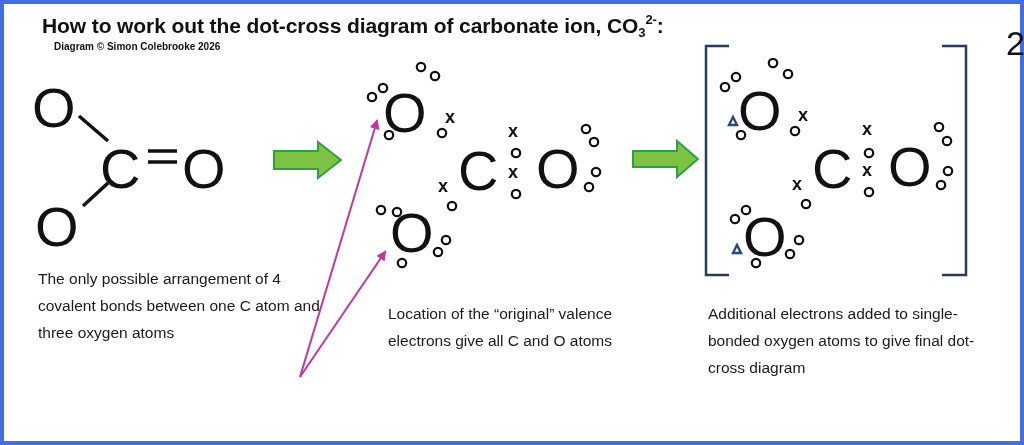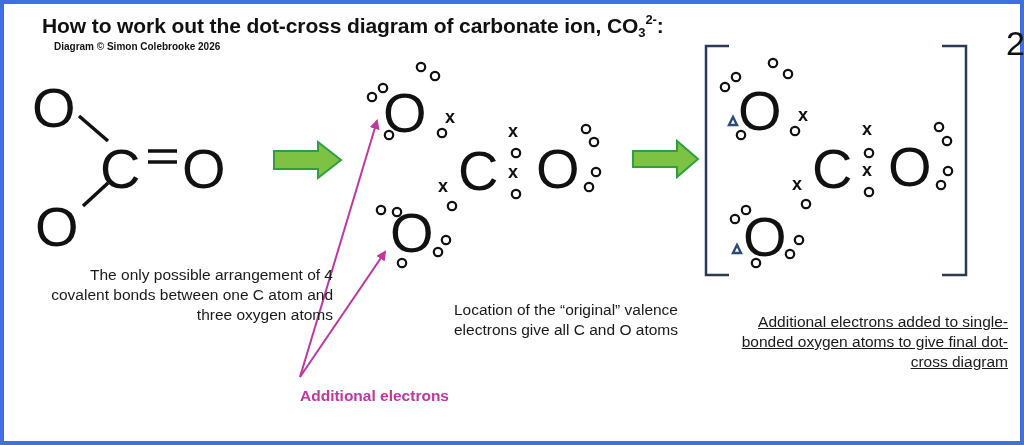--- a/index.html
+++ b/index.html
@@ -8,24 +8,24 @@
     position: absolute; left: 0; top: 0; width: 1024px; height: 445px;
     box-sizing: border-box; border: 4px solid #3f6fe0; border-right-width: 4px; background: #fff;
   }
   .abs { position: absolute; margin-left: 28px; }
   .title {
     left: 14px; top: 12px; font-size: 21px; font-weight: bold; color: #111; white-space: nowrap; letter-spacing: -0.1px;
   }
   .title sub { font-size: 13px; vertical-align: -4px; }
   .title sup { font-size: 13px; vertical-align: 9px; }
   .credit { left: 26px; top: 41px; font-size: 10px; font-weight: bold; color: #111; white-space: nowrap; }
-  .caption { font-size: 15.5px; color: #1a1a1a; text-align: right; line-height: 20px; }
+  .caption { font-size: 15.5px; color: #1a1a1a; text-align: left; line-height: 27px; }
   .cap1 { left: 10px; top: 265px; width: 295px; }
   .cap2 { left: 360px; top: 300px; width: 290px; }
-  .cap3 { left: 680px; top: 312px; width: 300px; text-decoration: underline; }
+  .cap3 { left: 680px; top: 300px; width: 300px; }
   .note { left: 272px; top: 385px; font-size: 15.5px; font-weight: bold; color: #c0379f; line-height: 22px; }
   .charge { left: 978px; top: 24px; font-size: 34px; color: #111; }
   svg.diagram { position: absolute; left: 0; top: 0; }
   .atom { font-family: "Liberation Sans", "DejaVu Sans", sans-serif; fill: #111; }
 </style>
 </head>
 <body>
 
 <div class="frame"></div>
 
@@ -131,14 +131,13 @@
   </g>
 </svg>
 
 <div class="abs charge">2-</div>
 
 <div class="abs caption cap1">The only possible arrangement of 4 covalent bonds  between one C atom and three oxygen atoms</div>
 <div class="abs caption cap2">Location of the “original” valence electrons give all C and O atoms</div>
 <div class="abs caption cap3">Additional electrons added to single-bonded oxygen atoms to give final dot-cross diagram</div>
 
 <div class="abs note">
-  <div>Additional electrons</div>
 </div>
 
 </body></html>

